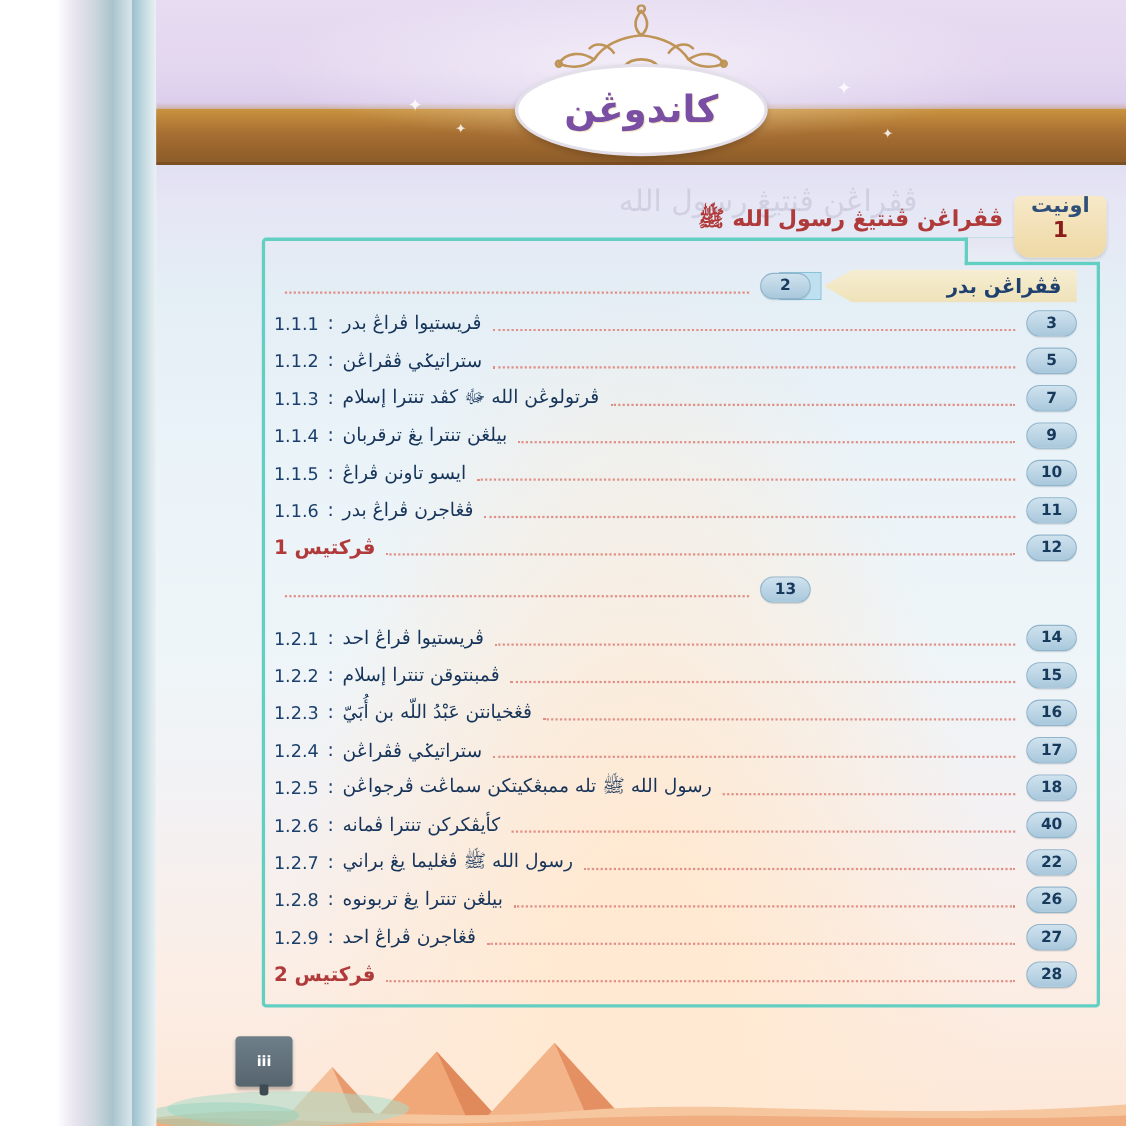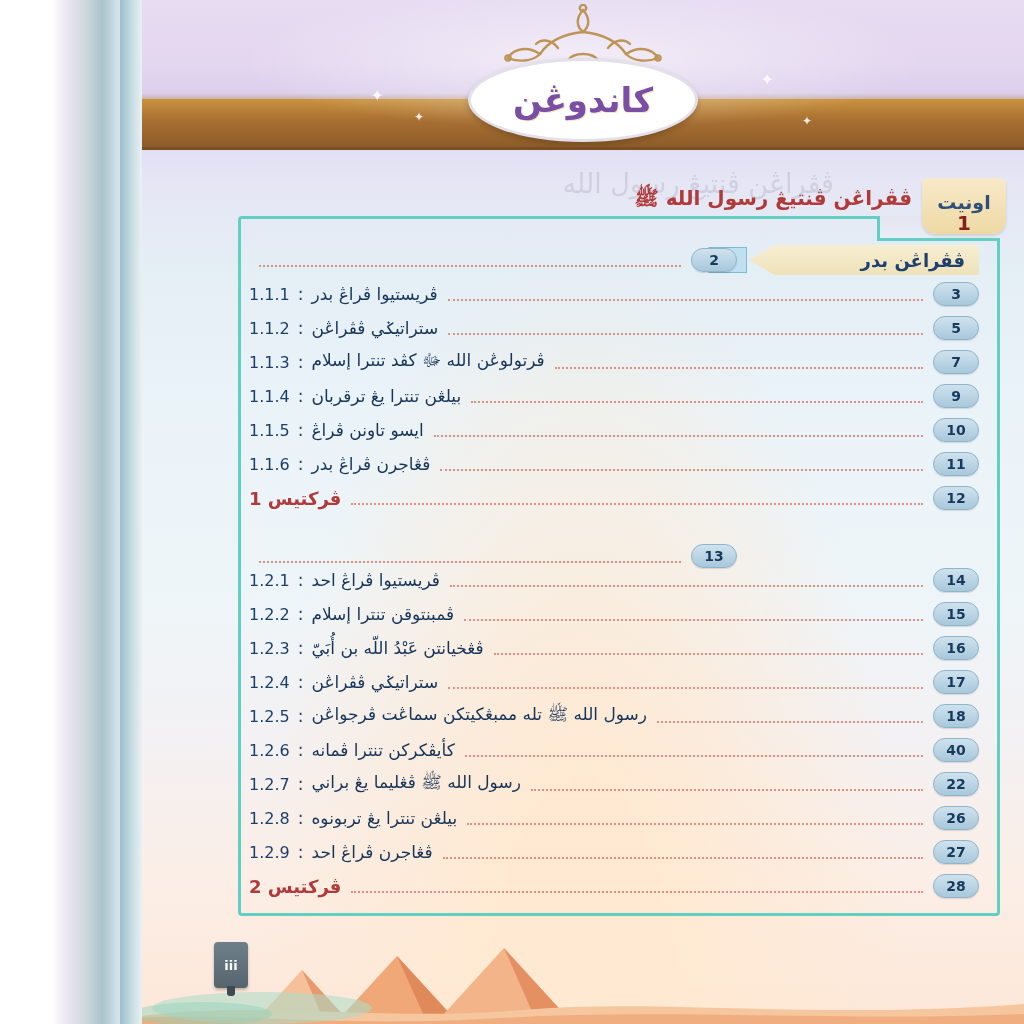--- a/index.html
+++ b/index.html
@@ -92,21 +92,21 @@
     font-size: 27px; color: rgba(150,150,175,.28);
     white-space: nowrap;
   }
 
   
   .unit-tab {
     position: absolute; top: 178px; right: 18px;
     width: 84px; height: 56px;
     background: linear-gradient(180deg,#f7e9c9,#eed9a5);
     border-radius: 6px 6px 14px 14px;
-    display: flex; flex-direction: column; align-items: center; justify-content: flex-end;
+    display: flex; flex-direction: column; align-items: center; justify-content: flex-start;
     box-shadow: 0 2px 3px rgba(0,0,0,.12);
     z-index: 3;
   }
   .unit-tab .u-label { font-size: 19px; font-weight: bold; color: #2f4f7a; line-height: 1; }
   .unit-tab .u-num   { font-size: 20px; font-weight: bold; color: #8b1c1c; line-height: 1.1; }
 
   .unit-title {
     position: absolute; top: 186px; right: 112px;
     font-size: 20px; font-weight: bold; color: #b03a3a;
     white-space: nowrap;
@@ -184,21 +184,21 @@
   .entry-num { font-size: 16px; color: #1b3f6b; direction: ltr; text-align: center; }
   .colon { color:#1b3f6b; }
   .entry-label { color:#16345a; }
   .practice .entry-text { color:#b03a3a; font-weight: bold; font-size: 18px; }
   .practice .entry-label { color:#b03a3a; }
 
   
   .scene { position:absolute; left:0; right:0; bottom:0; height: 120px; overflow:hidden; }
   .page-badge {
     position:absolute; bottom:36px; left:72px;
-    width: 34px; height: 46px;
+    width: 52px; height: 46px;
     background: linear-gradient(180deg,#6f7f8a,#55646d);
     border-radius: 4px;
     color:#fff; font-size: 13px; font-weight: bold;
     display:flex; align-items:center; justify-content:center;
     box-shadow: 0 2px 3px rgba(0,0,0,.25);
   }
   .page-badge::after{
     content:""; position:absolute; bottom:-8px; left:50%; transform:translateX(-50%);
     width: 8px; height: 10px; background:#3d4a52; border-radius:0 0 3px 3px;
   }
@@ -324,21 +324,21 @@
       </div>
 
       <div class="row practice" style="top:266px;">
         <div class="pagebox">12</div>
         <div class="dots"></div>
         <div class="entry-text">
           <span class="entry-label">ڤركتيس 1</span>
         </div>
       </div>
 
-      <div class="row" style="top:324px; right:260px; left:8px;">
+      <div class="row" style="top:304px; right:260px; left:8px;">
         <div class="pagebox">13</div>
         <div class="dots"></div>
       </div>
 
       <div class="row" style="top:348px;">
         <div class="pagebox">14</div>
         <div class="dots"></div>
         <div class="entry-text">
           <span class="entry-label">ڤريستيوا ڤراڠ احد</span>
           <span class="colon">:</span>

